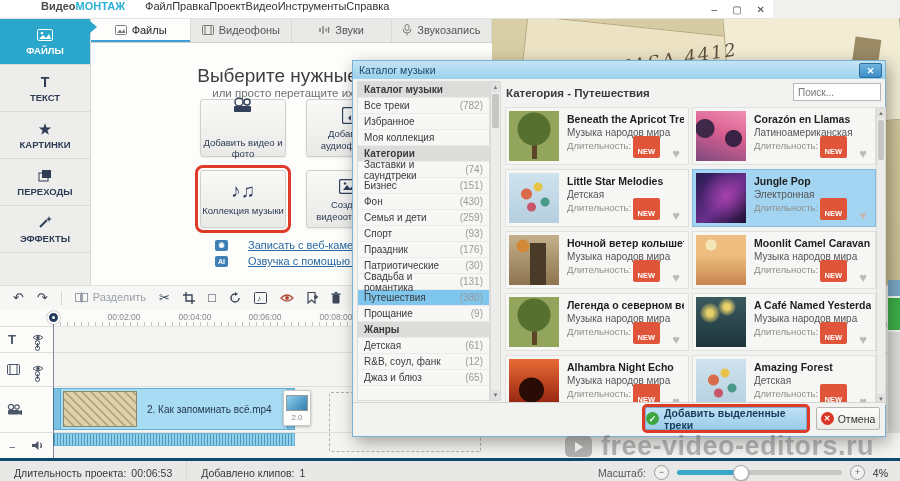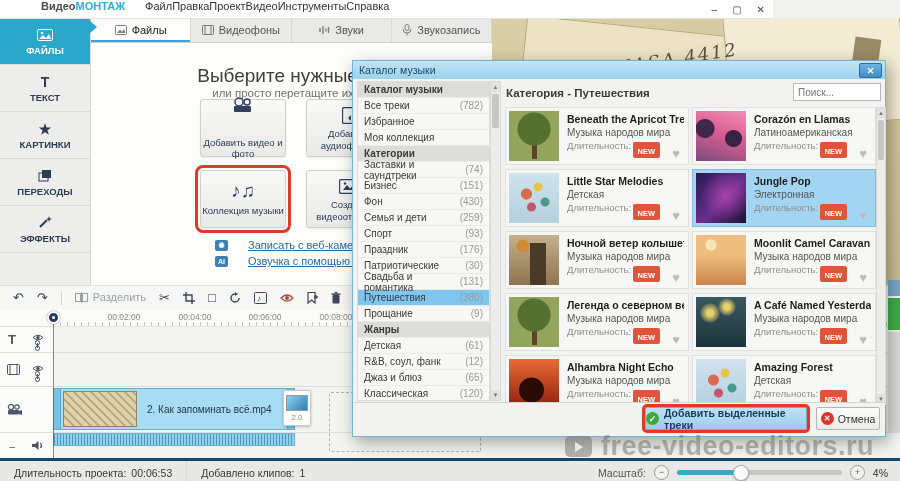--- a/index.html
+++ b/index.html
@@ -145,21 +145,21 @@
   .grid{position:absolute;left:152px;top:46px;width:371px;height:298px;display:grid;
         grid-template-columns:184px 184px;grid-auto-rows:58px;gap:4px 3px;overflow:hidden;}
   .card{position:relative;background:#f6f6f4;border:1px solid #e0e0de;box-sizing:border-box;}
   .card.sel{background:#a3d4f1;border-color:#88bcdc;}
   .thumb{position:absolute;left:3px;top:3px;width:50px;height:50px;background-repeat:no-repeat;}
   .t-title{position:absolute;left:61px;top:5px;right:4px;font-size:10.5px;font-weight:bold;color:#1e1e1e;
            white-space:nowrap;overflow:hidden;}
   .t-genre{position:absolute;left:61px;top:19px;font-size:10px;color:#555;}
   .t-dur{position:absolute;left:61px;top:32px;font-size:9.5px;color:#8d8d8b;}
   .badge{position:absolute;right:28px;bottom:6px;background:#e0553a;color:#fff;font-size:7.5px;
-         font-weight:bold;padding:5px 5px 2px;border-radius:2px;}
+         font-weight:bold;padding:11px 5px 2px;border-radius:2px;}
   .heart{position:absolute;right:8px;bottom:3px;font-size:13px;color:#bcbcba;}
   .dlg-bottom{position:absolute;left:0;right:0;bottom:0;height:33px;background:#f2f2f0;border-top:1px solid #d5d5d3;}
   .btn-add{position:absolute;left:292px;top:4px;width:162px;height:23px;box-sizing:border-box;
            background:linear-gradient(#bfe0f4,#9ccdec);border:1px solid #7aaecf;outline:3px solid #dd3a27;
            border-radius:2px;display:flex;align-items:center;justify-content:center;gap:5px;
            font-size:10.5px;font-weight:bold;color:#173c58;}
   .btn-cancel{position:absolute;left:463px;top:4px;width:64px;height:23px;box-sizing:border-box;
            background:linear-gradient(#fcfcfa,#ebebe7);border:1px solid #b5b5b3;border-radius:2px;
            display:flex;align-items:center;justify-content:center;gap:4px;font-size:10.5px;color:#333;}
   .ic-check{width:13px;height:13px;border-radius:50%;background:#3fa53f;color:#fff;font-size:9px;
@@ -598,24 +598,20 @@
         <div class="cat-row">
           <span class="cat-label">R&amp;B, соул, фанк</span>
           <span class="cat-count">(12)</span>
         </div>
 
         <div class="cat-row">
           <span class="cat-label">Джаз и блюз</span>
           <span class="cat-count">(65)</span>
         </div>
 
-        <div class="cat-row">
-          <span class="cat-label">Классическая</span>
-          <span class="cat-count">(120)</span>
-        </div>
       </div>
     <div class="vscroll" id="cat-scroll">
       <span class="vs-btn" style="top:0;">▲</span>
       <span class="vs-thumb" style="top:12px;height:34px;"></span>
       <span class="vs-btn" style="bottom:0;">▼</span>
     </div>
 
     <div class="panel-title">Категория - Путешествия</div>
     <input class="search" placeholder="Поиск..." style="">
 

